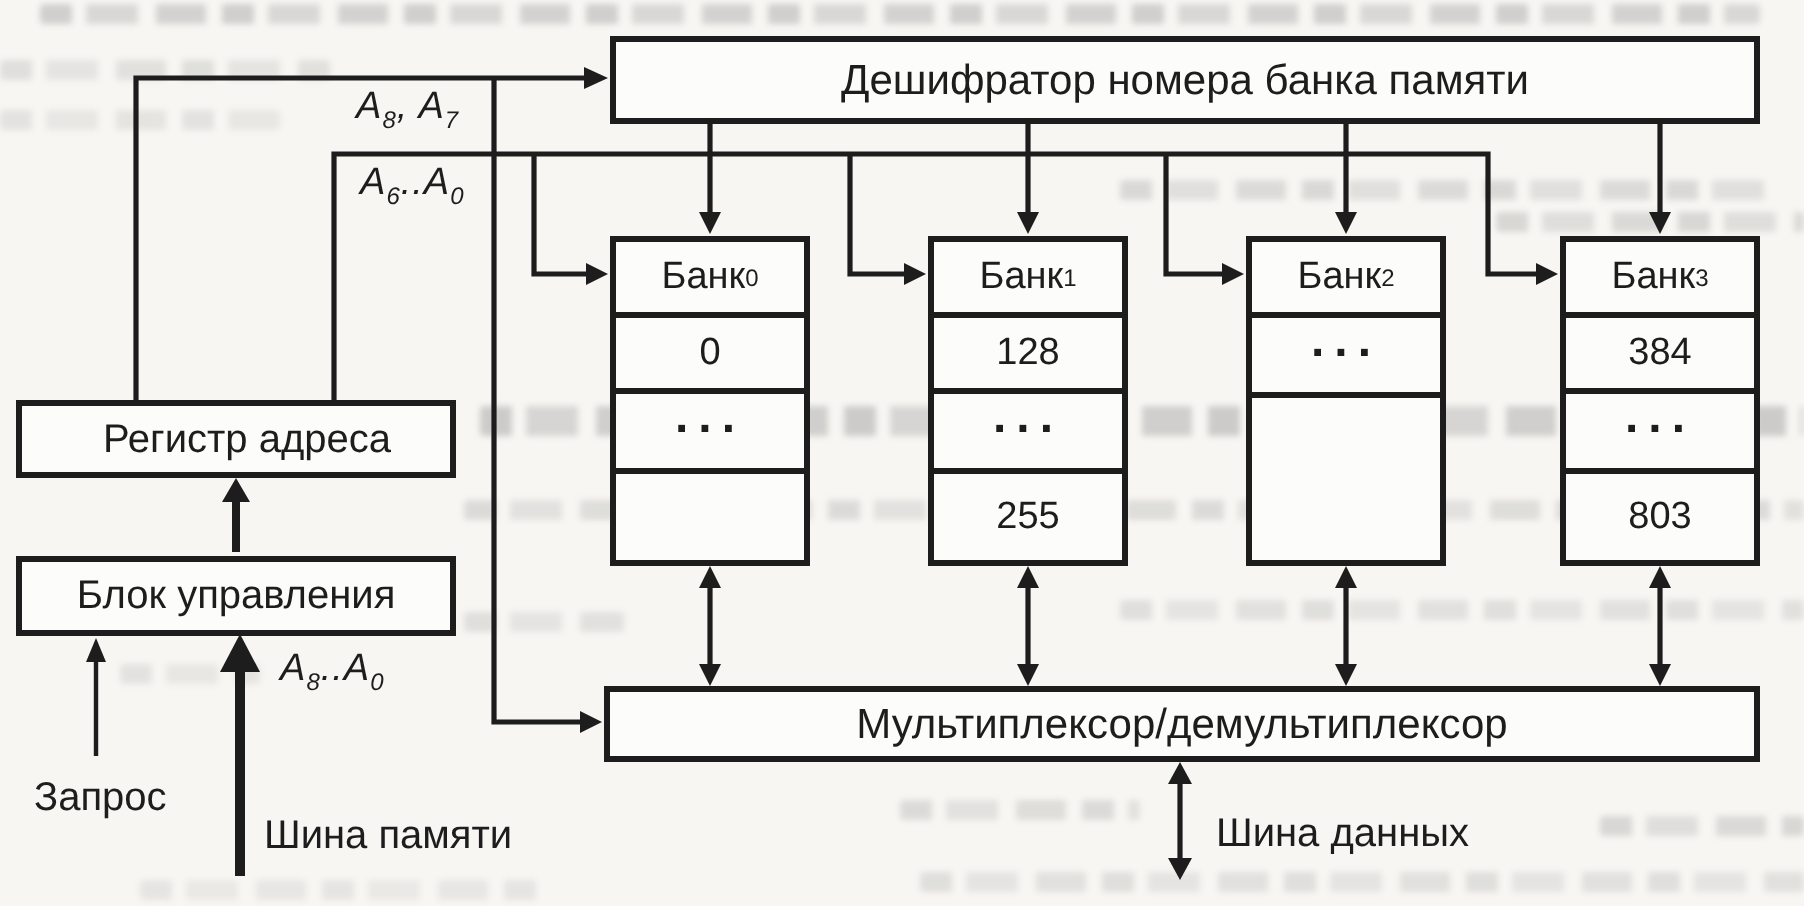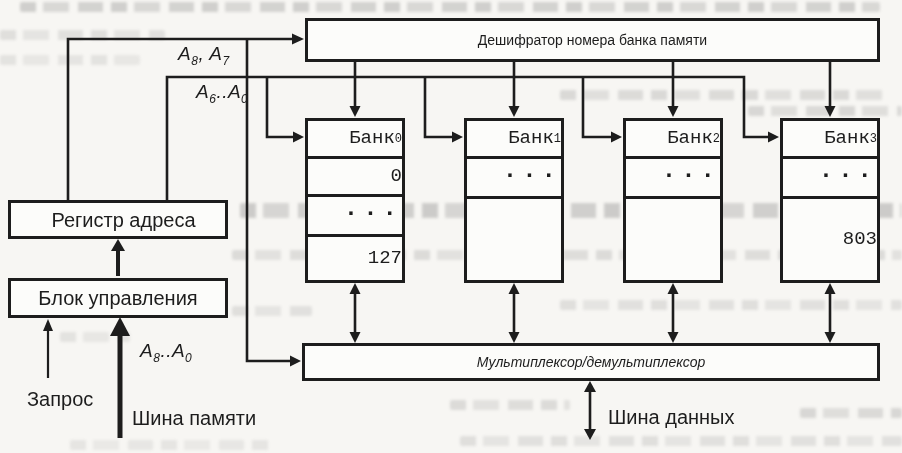--- a/index.html
+++ b/index.html
@@ -16,31 +16,31 @@
     background:repeating-linear-gradient(90deg,
       rgba(105,105,105,.55) 0 16px, rgba(105,105,105,0) 16px 23px,
       rgba(105,105,105,.42) 23px 49px, rgba(105,105,105,0) 49px 58px,
       rgba(105,105,105,.5) 58px 83px, rgba(105,105,105,0) 83px 91px);
   }
   svg.wires{position:absolute;left:0;top:0;z-index:2;}
   .box{
     position:absolute;z-index:3;box-sizing:border-box;
     background:#fcfcfa;border:3px solid #1d1d1d;
     display:flex;align-items:center;justify-content:center;
-    font-size:14px;line-height:1;white-space:nowrap;
+    font-size:21px;line-height:1;white-space:nowrap;
   }
   .bank{
     position:absolute;z-index:3;top:118px;width:100px;height:165px;
     box-sizing:border-box;background:#fcfcfa;border:3px solid #1d1d1d;
     display:flex;flex-direction:column;
   }
   .cell{
     box-sizing:border-box;border-bottom:3px solid #1d1d1d;
-    display:flex;align-items:center;justify-content:flex-end;
-    font-size:19px;line-height:1;font-family:Liberation Mono, monospace;
+    display:flex;align-items:center;justify-content:center;
+    font-size:19px;line-height:1;
   }
   .cell.h1{height:38px;} .cell.r1{height:38px;} .cell.rd{height:40px;}
   .cell.r2{height:43px;border-bottom:none;flex:1;}
   .cell.rd{font-size:24px;letter-spacing:5px;font-weight:bold;}
   .cell.rd span{transform:translateY(-7px);}
   sub{font-size:12px;line-height:0;}
   .sig{
     position:absolute;z-index:3;font-style:italic;font-size:19px;
     letter-spacing:.5px;white-space:nowrap;
   }
@@ -109,82 +109,84 @@
     <polygon points="43,331 53,331 48,319"></polygon>
     <polygon points="110,336 130,336 120,317"></polygon>
     <polygon points="111,251 125,251 118,239"></polygon>
   </g>
 </svg>
 
 <div class="box" style="left:305px;top:18px;width:575px;height:44px;">
   <span>Дешифратор номера банка памяти</span>
 </div>
 
-<div class="box" style="left:302px;top:343px;width:578px;height:38px;font-style:italic;">
+<div class="box" style="left:302px;top:343px;width:578px;height:38px;">
   <span>Мультиплексор/демультиплексор</span>
 </div>
 
 <div class="box" style="left:8px;top:200px;width:220px;height:39px;font-size:20px;padding-left:11px;">
   <span>Регистр адреса</span>
 </div>
 
 <div class="box" style="left:8px;top:278px;width:220px;height:40px;font-size:20px;">
   <span>Блок управления</span>
 </div>
 
 <div class="bank" style="left:305px;">
   <div class="cell h1">
     <span>Банк</span>
       <sub>0</sub>
   </div>
   <div class="cell r1">0</div>
   <div class="cell rd">
       <span>...</span>
     </div>
-  <div class="cell r2">127</div>
 </div>
 
 <div class="bank" style="left:464px;">
   <div class="cell h1">
     <span>Банк</span>
       <sub>1</sub>
   </div>
+  <div class="cell r1">128</div>
   <div class="cell rd">
       <span>...</span>
     </div>
+  <div class="cell r2">255</div>
 </div>
 
 <div class="bank" style="left:623px;">
   <div class="cell h1">
     <span>Банк</span>
       <sub>2</sub>
   </div>
   <div class="cell rd">
       <span>...</span>
     </div>
 </div>
 
 <div class="bank" style="left:780px;">
   <div class="cell h1">
     <span>Банк</span>
       <sub>3</sub>
   </div>
+  <div class="cell r1">384</div>
   <div class="cell rd">
       <span>...</span>
     </div>
   <div class="cell r2">803</div>
 </div>
 
 <div class="sig" style="left:178px;top:43px;">
   <span>A</span><sub>8</sub><span>, A</span><sub>7</sub>
 </div>
 
-<div class="sig" style="left:180px;top:81px;margin-left:16px;">
+<div class="sig" style="left:180px;top:81px;">
   <span>A</span><sub>6</sub><span>..A</span><sub>0</sub>
 </div>
 
-<div class="sig" style="left:140px;top:340px;">
+<div class="sig" style="left:140px;top:324px;">
   <span>A</span><sub>8</sub><span>..A</span><sub>0</sub>
 </div>
 
-<div class="lbl" style="left:27px;top:388px;">Запрос</div>
+<div class="lbl" style="left:17px;top:388px;">Запрос</div>
 <div class="lbl" style="left:132px;top:407px;">Шина памяти</div>
 <div class="lbl" style="left:608px;top:406px;">Шина данных</div>
 
 </body></html>

